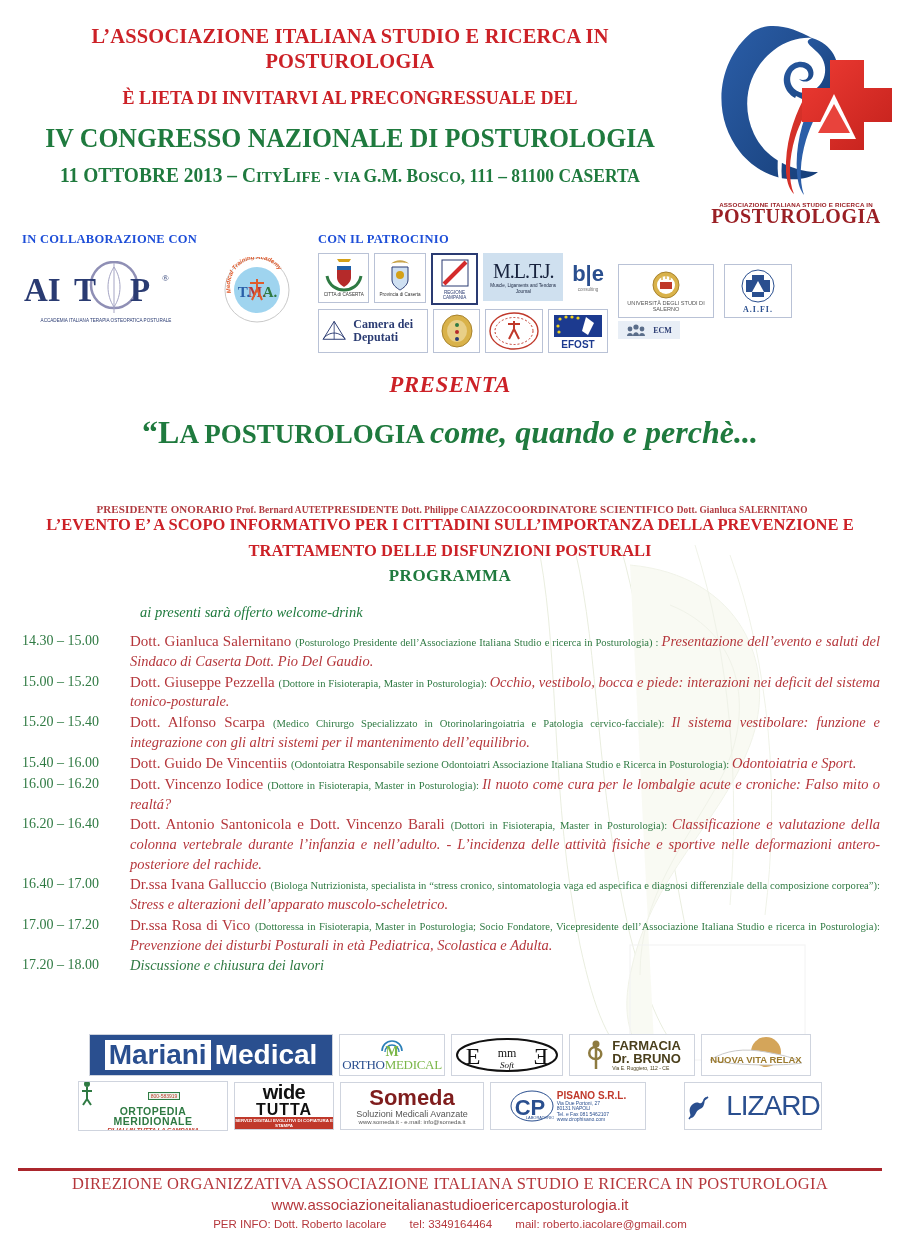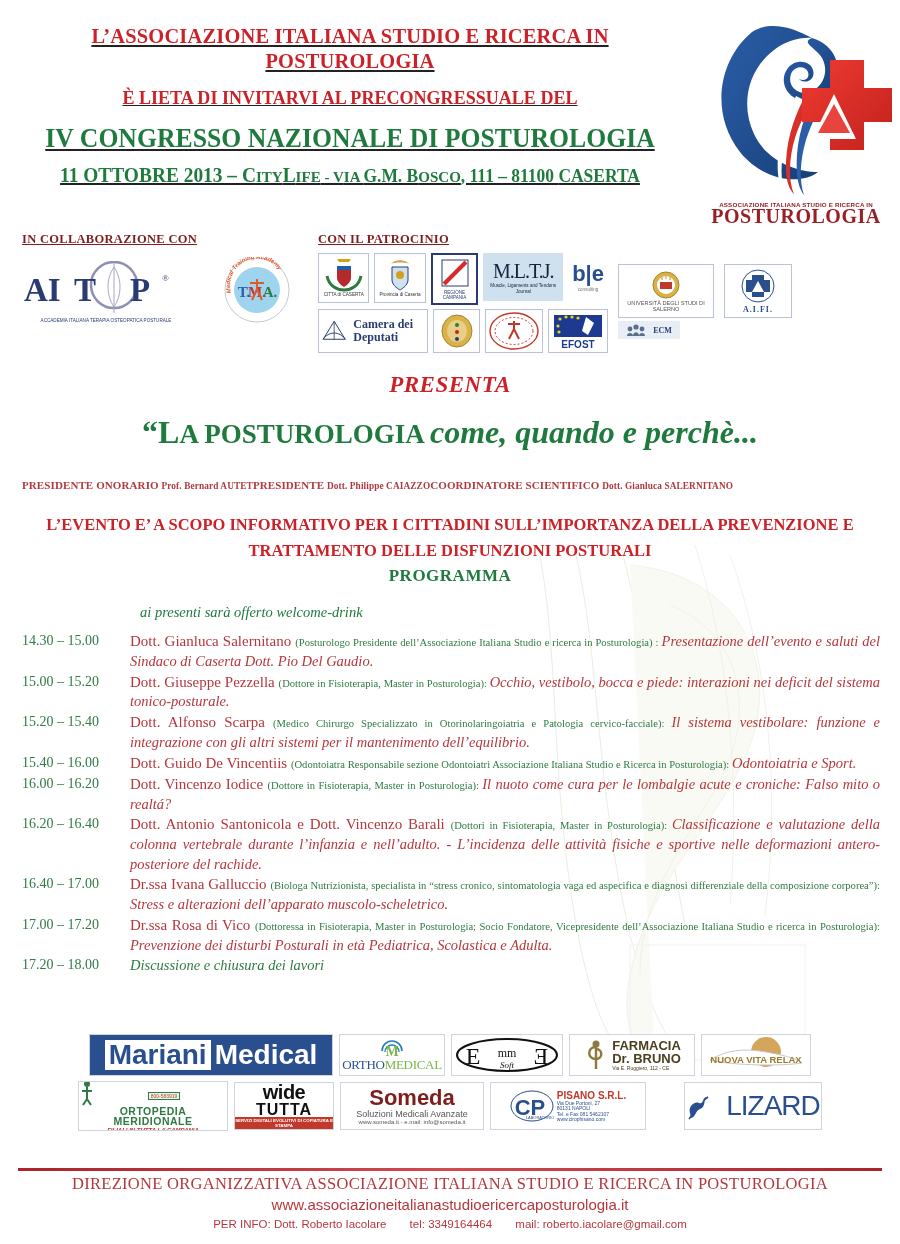--- a/index.html
+++ b/index.html
@@ -6,21 +6,21 @@
   body{width:900px;height:1244px;position:relative;overflow:hidden;
        font-family:"Liberation Serif",serif;color:#222;}
   .poster{position:absolute;inset:0;background:#ffffff;}
 
   
   .watermark{position:absolute;left:480px;top:545px;width:420px;height:520px;
              opacity:.45;pointer-events:none;}
 
   
   .header{position:absolute;left:0;top:24px;width:900px;}
-  .hdr-text{width:700px;text-align:center;text-decoration:underline;}
+  .hdr-text{width:700px;text-align:center;}
   .l1{color:#cc2127;font-weight:bold;font-size:21.5px;letter-spacing:.2px;
       font-family:"Liberation Serif",serif;line-height:1.18;
       font-stretch:condensed;transform:scaleX(.95);transform-origin:center;}
   .l2{color:#cc2127;font-weight:bold;font-size:19px;margin-top:12px;
       transform:scaleX(.95);transform-origin:center;}
   .l3{color:#1f7a3e;font-weight:bold;font-size:26.5px;margin-top:14px;
       transform:scaleX(.97);transform-origin:center;}
   .l4{color:#1f7a3e;font-weight:bold;font-size:20px;margin-top:10px;
       transform:scaleX(.97);transform-origin:center;}
   .l4 .sm{font-size:15.5px;}
@@ -30,39 +30,39 @@
   .mainlogo{position:absolute;left:700px;top:22px;width:192px;height:212px;}
   .mainlogo .cap1{position:absolute;left:0;bottom:26px;width:192px;text-align:center;
       font-size:6.2px;color:#9a1f24;font-weight:bold;letter-spacing:.2px;
       font-family:"Liberation Sans",sans-serif;}
   .mainlogo .cap2{position:absolute;left:0;bottom:6px;width:192px;text-align:center;
       font-size:20px;color:#9a1f24;font-weight:bold;letter-spacing:.5px;}
 
   
   .collab{position:absolute;left:22px;top:232px;width:290px;}
   .patro{position:absolute;left:318px;top:232px;width:290px;}
-  .sect-h{color:#7f1d1d;font-weight:bold;font-size:12.5px;letter-spacing:.3px;text-decoration:underline;}
+  .sect-h{color:#1d4ed8;font-weight:bold;font-size:12.5px;letter-spacing:.3px;}
   .logo-row{display:flex;align-items:flex-end;gap:8px;margin-top:6px;}
   .logo-box{border:1px solid #b9c2d6;background:#fff;display:flex;flex-direction:column;
             align-items:center;justify-content:center;overflow:hidden;}
   .nb{border:none;}
   .tiny{font-size:4.6px;font-family:"Liberation Sans",sans-serif;color:#333;
         text-align:center;line-height:1.15;}
   .tiny2{font-size:5.6px;font-family:"Liberation Sans",sans-serif;color:#2a3b72;
         text-align:center;line-height:1.15;}
 
   
   .presenta{position:absolute;left:0;top:372px;width:900px;text-align:center;
             color:#cc2127;font-weight:bold;font-style:italic;font-size:23px;
             letter-spacing:.5px;}
   .bigtitle{position:absolute;left:0;top:414px;width:900px;text-align:center;
             color:#1f7a3e;font-size:32px;font-weight:bold;}
   .bigtitle .it{font-style:italic;font-weight:bold;}
-  .chairs{position:absolute;left:22px;top:479px;width:860px;display:flex;
-          justify-content:flex-start;color:#b03a3f;font-size:11px;
+  .chairs{position:absolute;left:22px;top:503px;width:860px;display:flex;
+          justify-content:center;color:#b03a3f;font-size:11px;
           font-weight:bold;letter-spacing:.1px;font-family:Liberation Serif, serif;}
   .chairs .sc{font-size:9.3px;}
 
   
   .infoblk{position:absolute;left:18px;top:512px;width:864px;text-align:center;
            color:#cc2127;font-weight:bold;font-size:16.5px;line-height:1.6;}
   .prog{position:absolute;left:0;top:566px;width:900px;text-align:center;
         color:#1f7a3e;font-weight:bold;font-size:17px;letter-spacing:.5px;}
   .welcome{position:absolute;left:140px;top:604px;color:#1f7a3e;font-style:italic;
            font-size:14.5px;}

